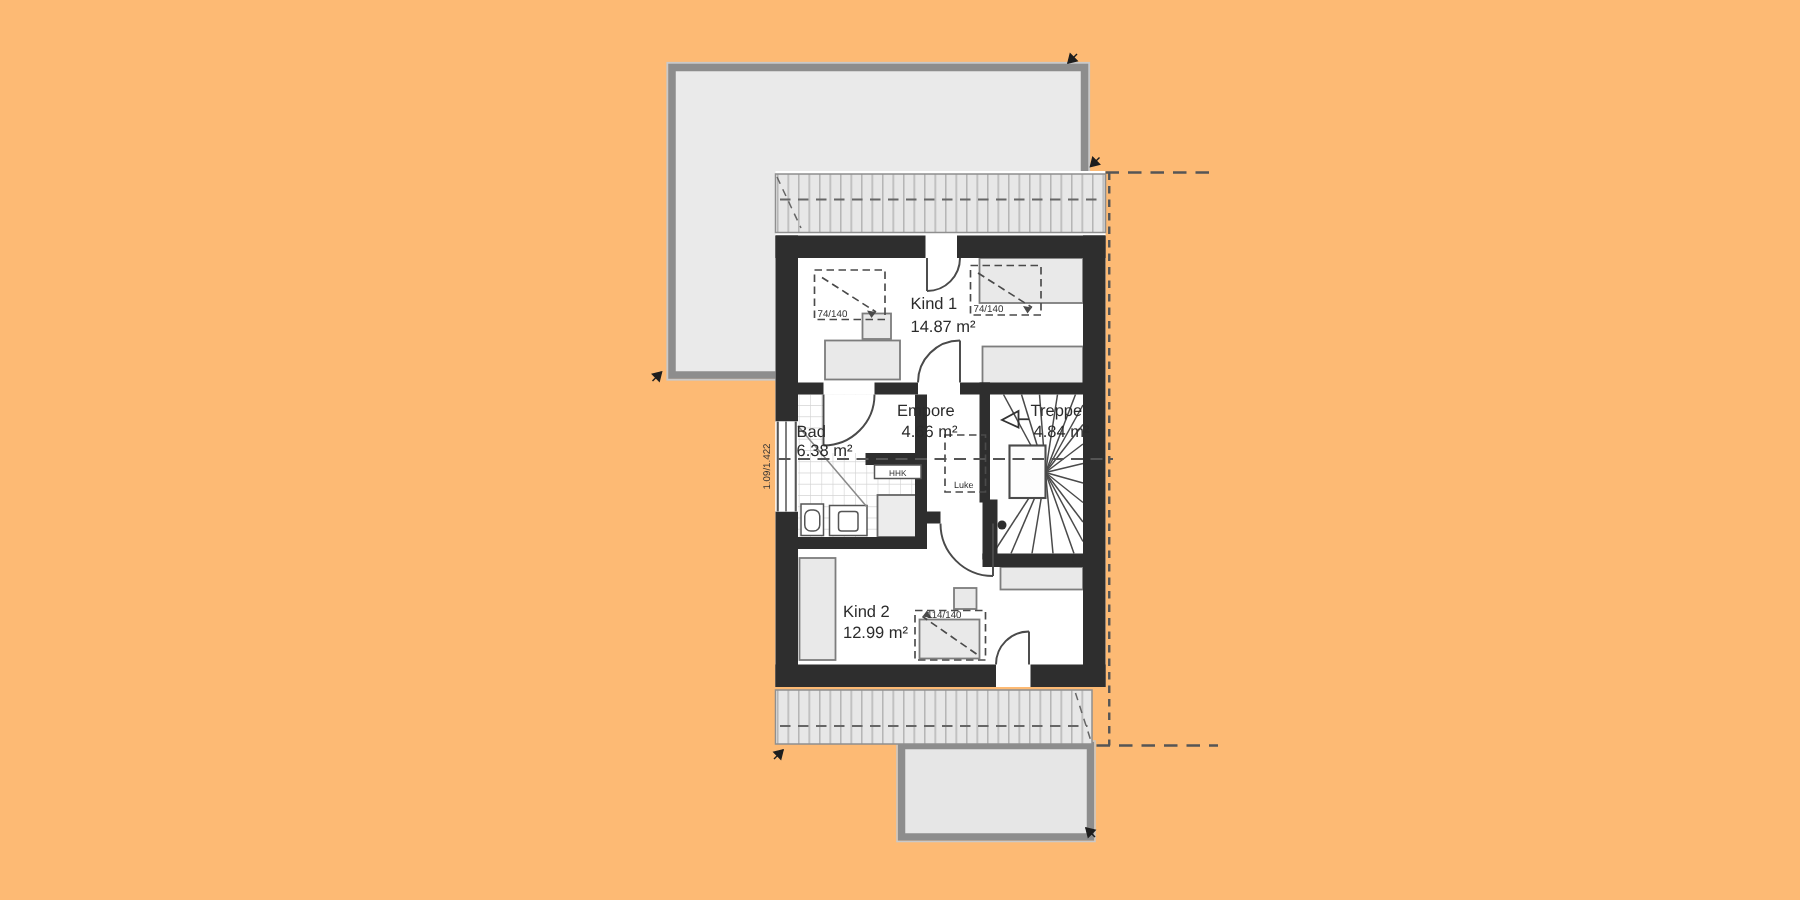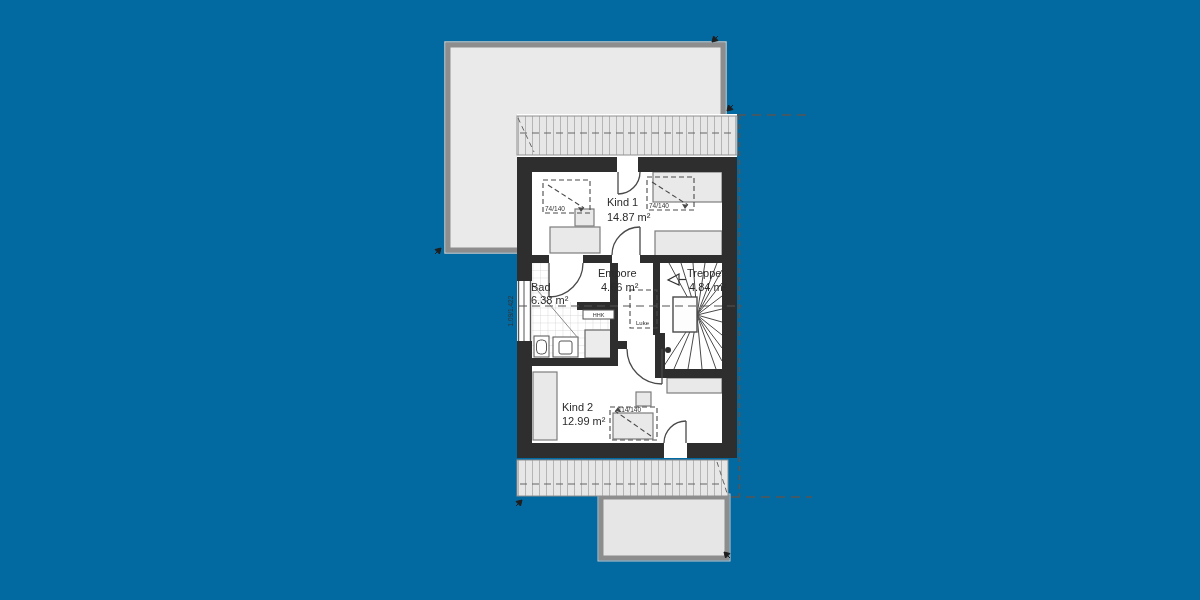--- a/index.html
+++ b/index.html
@@ -1,16 +1,16 @@
 <!DOCTYPE html>
 <html><head>
 <meta charset="utf-8">
 <style>
   html,body{margin:0;padding:0;background:#ffffff;}
-  .canvas{position:relative;width:1200px;height:600px;background:#0369a1;overflow:hidden;
+  .canvas{position:relative;width:1200px;height:600px;background:#fdba74;overflow:hidden;
           font-family:"Liberation Sans", sans-serif;}
   svg text{fill:#2b2b2b;}
   .room-name{font-size:11px;}
   .room-area{font-size:11px;}
   .tiny{font-size:6.5px;fill:#333;}
   .micro{font-size:5.5px;fill:#333;}
 </style>
 </head>
 <body>
 

